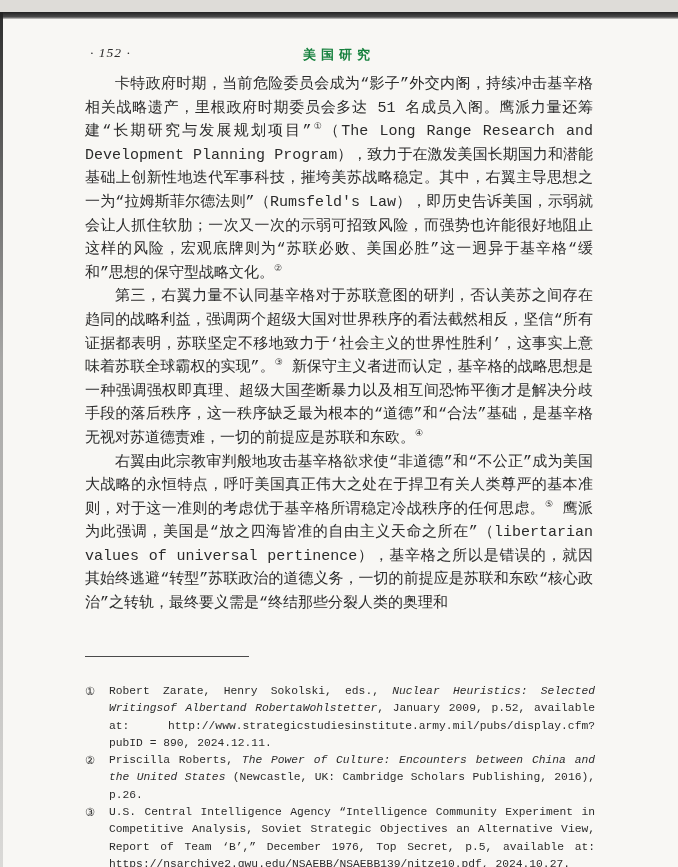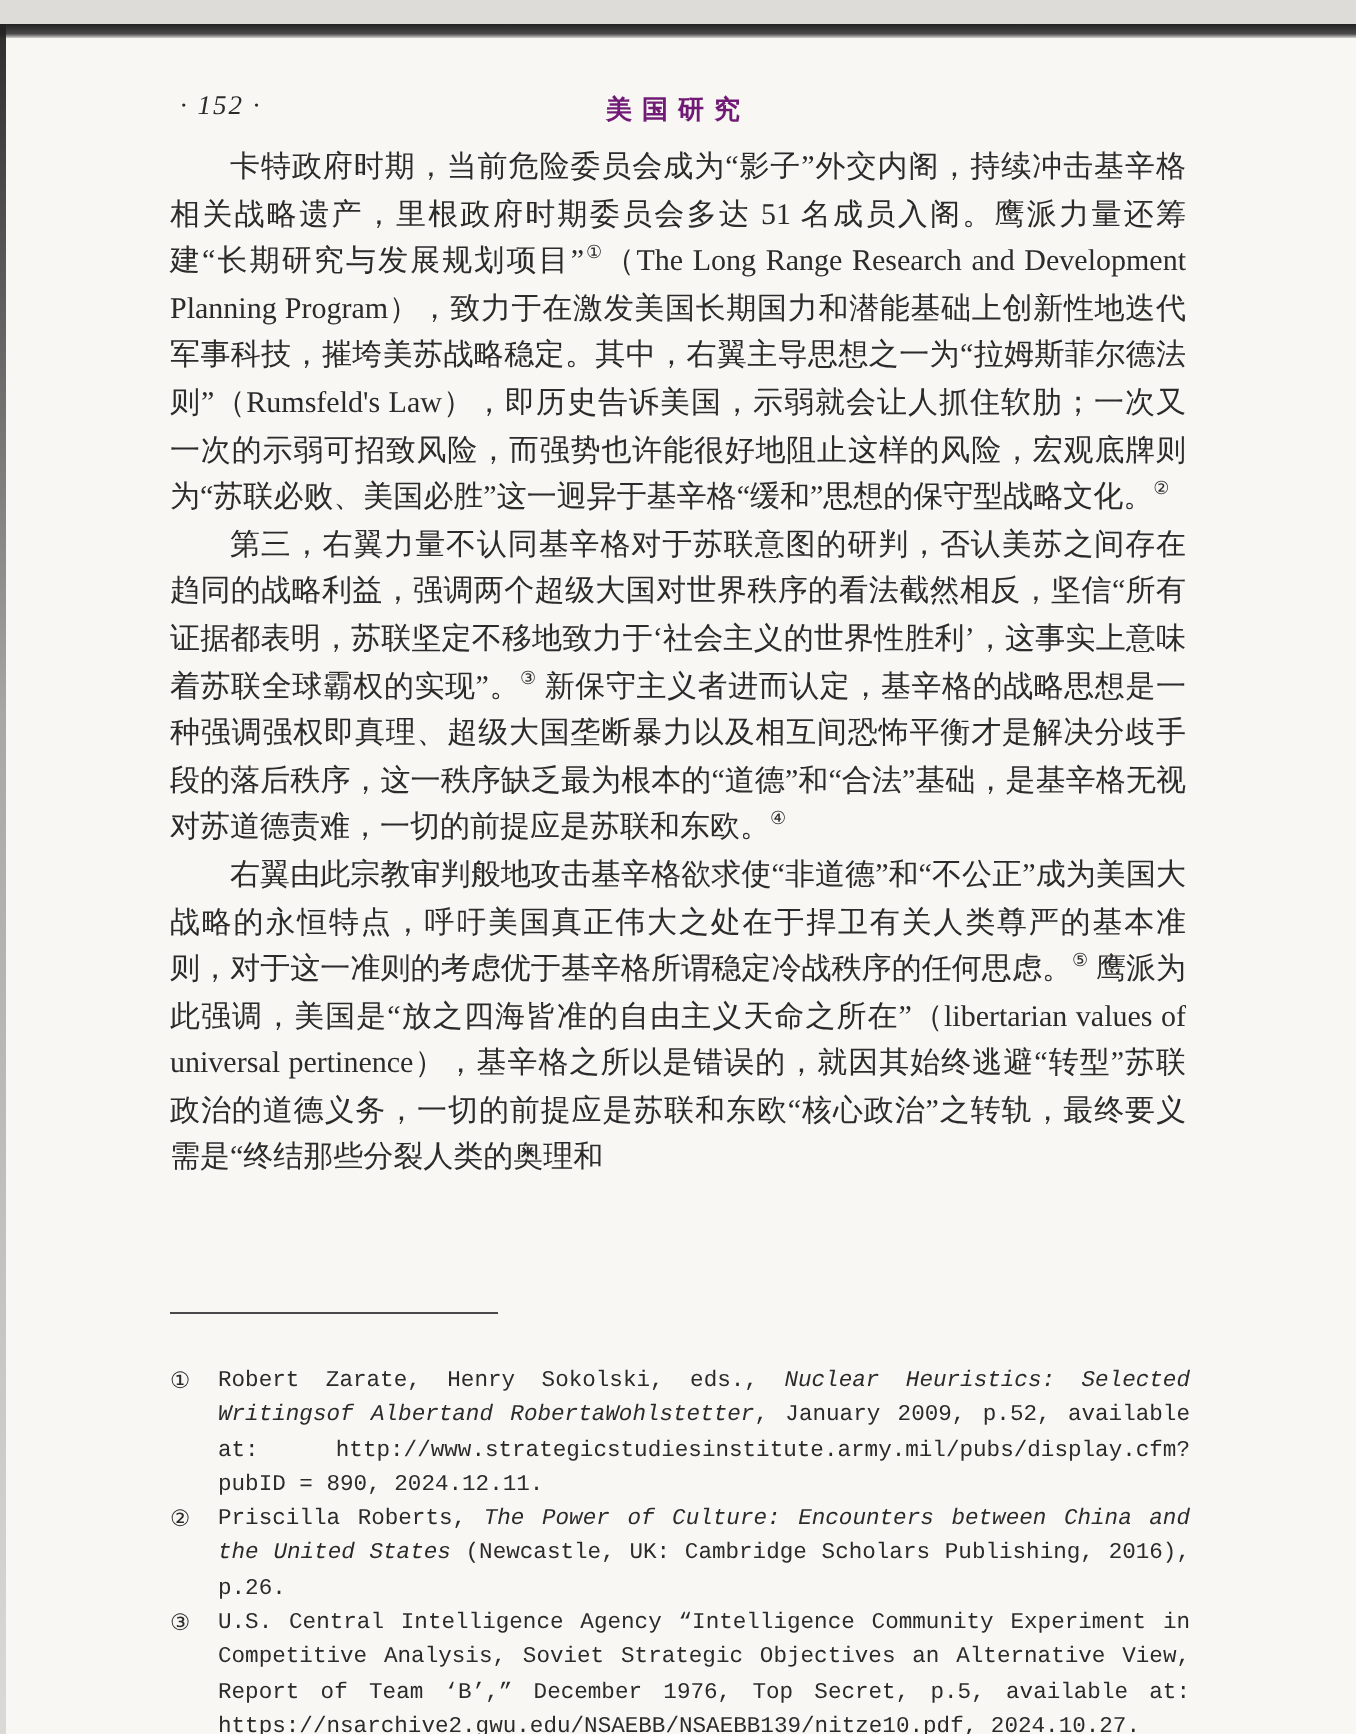--- a/index.html
+++ b/index.html
@@ -14,29 +14,29 @@
   }
   
   .edge-top{position:absolute;top:0;left:0;width:100%;height:7px;
     background:linear-gradient(180deg,#232323 0%,#4a4a4a 70%,rgba(90,90,90,.25) 100%);}
   .edge-left{position:absolute;top:0;left:0;width:3px;height:100%;
     background:linear-gradient(180deg,rgba(35,35,35,.95) 0%,rgba(70,70,70,.45) 40%,rgba(90,90,90,.18) 100%);}
 
   .header{position:absolute;top:33px;left:0;right:0;height:20px;font-size:13.5px;}
   .page-num{position:absolute;left:90px;top:0;font-style:italic;letter-spacing:1px;}
   .journal{position:absolute;left:0;right:0;top:1px;text-align:center;
-    font-size:13px;letter-spacing:5px;font-weight:bold;color:#701a75;}
+    font-size:13px;letter-spacing:5px;font-weight:bold;color:#15803d;}
 
   .content{
     position:absolute;top:61px;left:85px;width:508px;
     font-size:15px;line-height:23.6px;
     text-align:justify;text-justify:inter-ideograph;
   }
   .content p{margin:0;}
-  .content p.indent{text-indent:2em;}
+  .content p.indent{text-indent:2em;font-family:Liberation Mono, monospace;}
   sup.fnref{font-size:9px;line-height:0;vertical-align:super;}
   .it{font-style:italic;}
 
   .fnsep{position:absolute;top:644px;left:85px;width:164px;height:0;
     border-top:1.5px solid #4a4a4a;}
 
   .footnotes{
     position:absolute;top:671px;left:85px;width:510px;
     font-size:11.3px;line-height:17.3px;
     text-align:justify;text-justify:inter-ideograph;

